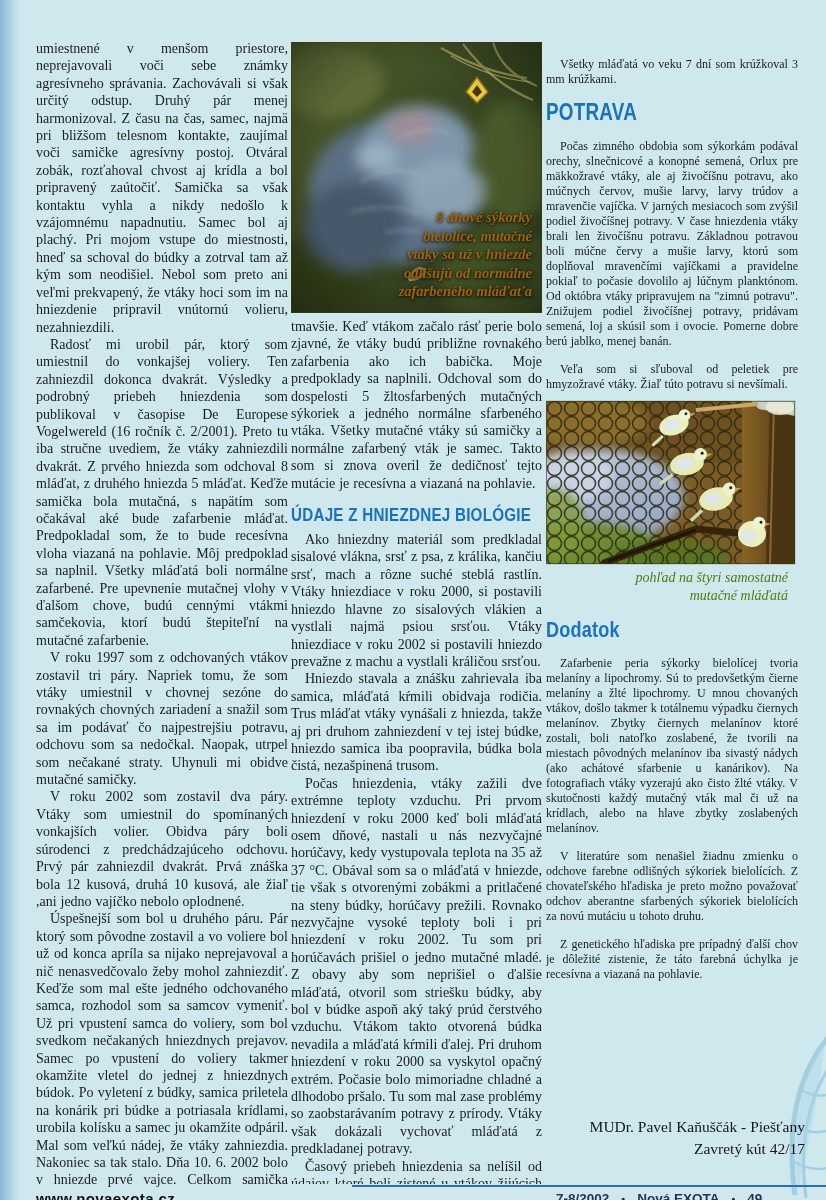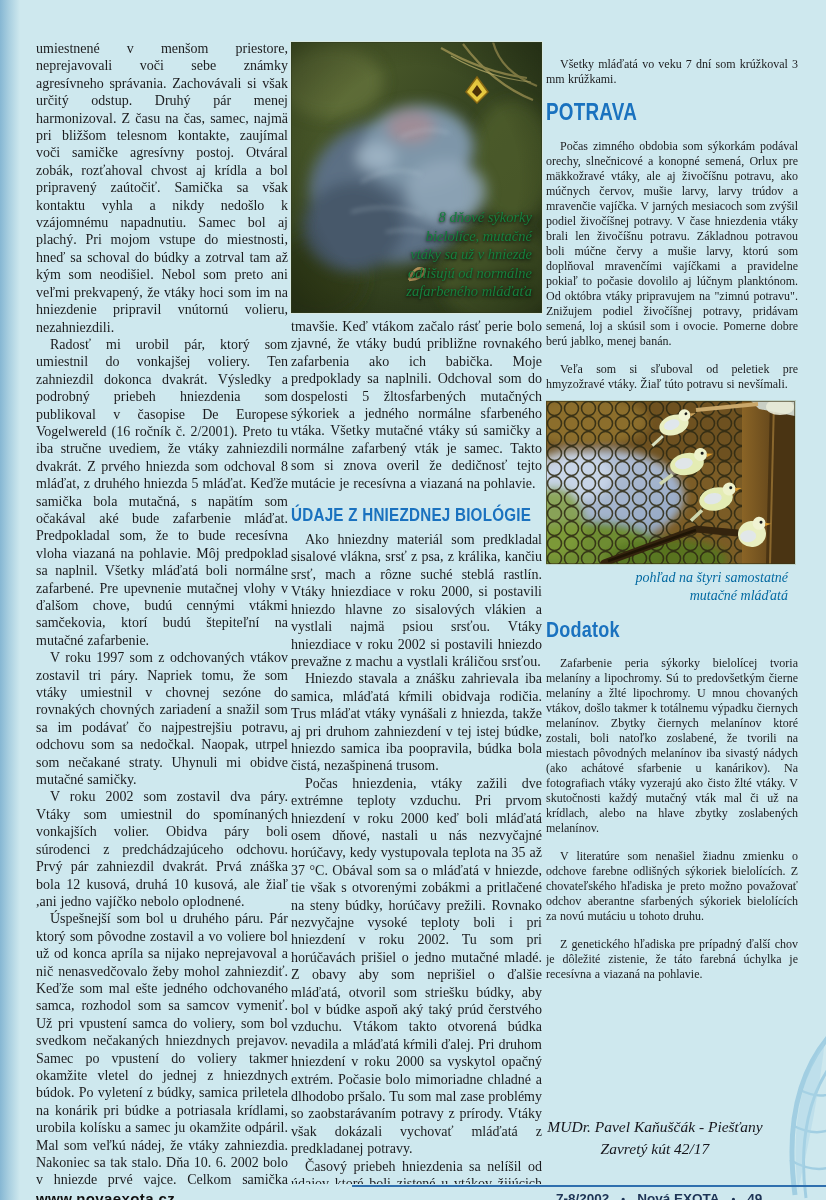--- a/index.html
+++ b/index.html
@@ -14,30 +14,30 @@
   .hdr{font-family:"Liberation Sans",sans-serif;font-weight:700;color:#1a72bf;
        transform:scaleX(.82);transform-origin:left center;white-space:nowrap;
        margin:12px 0 5px 0;font-size:23px;letter-spacing:.3px;}
   .hdr-long{font-size:19px;transform:scaleX(.8);}
   .hdr-mixed{font-size:22px;}
   .col1{left:36px;top:40px;width:252px;height:1148px;}
   .photo1{position:absolute;left:291px;top:42px;width:251px;height:271px;margin:0;
           outline:1px solid #d9e9e2;}
   .photo1 svg{display:block;width:100%;height:100%;}
   .cap1{position:absolute;right:10px;bottom:12px;width:205px;text-align:right;
-        font-style:italic;font-weight:400;color:#15803d;font-size:14.5px;line-height:18.6px;
+        font-style:italic;font-weight:700;color:#a16207;font-size:14.5px;line-height:18.6px;
         white-space:pre-line;text-shadow:0 1px 3px rgba(0,0,0,.85),0 0 6px rgba(0,0,0,.4);}
   .col2{left:291px;top:318px;width:251px;height:866px;}
   .col3{left:546px;top:44px;width:252px;height:1066px;}
   .photo2{width:249px;height:163px;margin:9px 0 5px 0;outline:1px solid #bcd2c8;}
   .photo2 svg{display:block;width:100%;height:100%;}
   .cap2{font-style:italic;font-size:14px;line-height:18px;text-align:right;
-        padding-right:10px;color:#0369a1;white-space:pre-line;margin:2px 0 4px 0;}
-  .signature{position:absolute;right:31px;top:1116px;width:300px;text-align:center;
-        font-style:italic;font-size:15.5px;line-height:22px;color:#16161c;z-index:2;}
+        padding-right:10px;color:#4d7c0f;white-space:pre-line;margin:2px 0 4px 0;}
+  .signature{position:absolute;right:31px;top:1116px;width:300px;text-align:right;
+        font-size:15.5px;line-height:22px;color:#16161c;z-index:2;}
   .feather{position:absolute;right:0;top:1030px;width:96px;height:170px;z-index:1;}
   .footrule{position:absolute;left:352px;top:1185px;width:474px;height:2px;background:#2f6fae;z-index:2;}
   .foot-left{position:absolute;left:36px;top:1190px;font-family:"Liberation Sans",sans-serif;
         font-weight:700;font-size:15px;color:#101010;letter-spacing:.4px;z-index:2;}
   .foot-right{position:absolute;left:556px;top:1191px;width:250px;display:flex;align-items:center;
         font-family:"Liberation Sans",sans-serif;font-weight:700;font-size:13.5px;color:#1d3355;z-index:2;}
   .foot-right .sep{margin:0 12px;font-size:11px;}
 </style>
 </head>
 <body>

